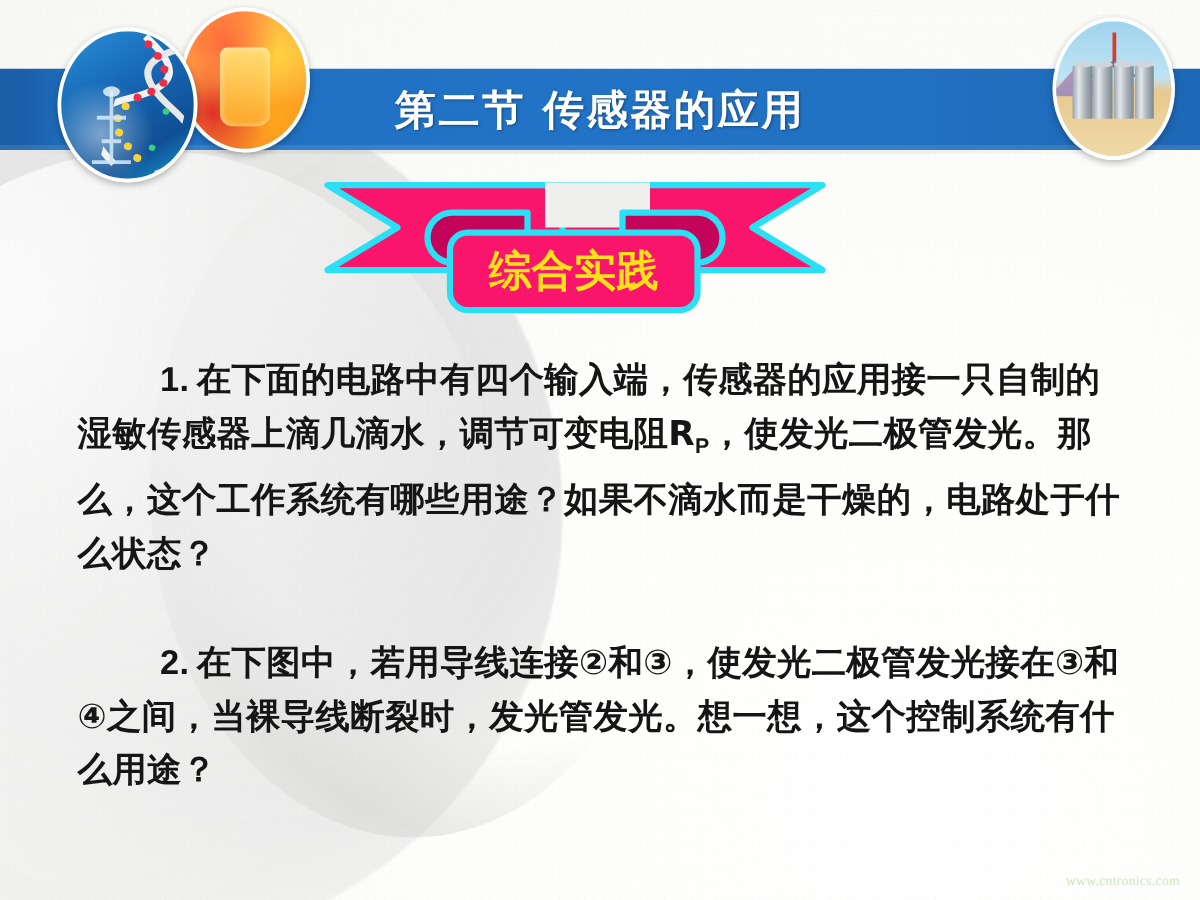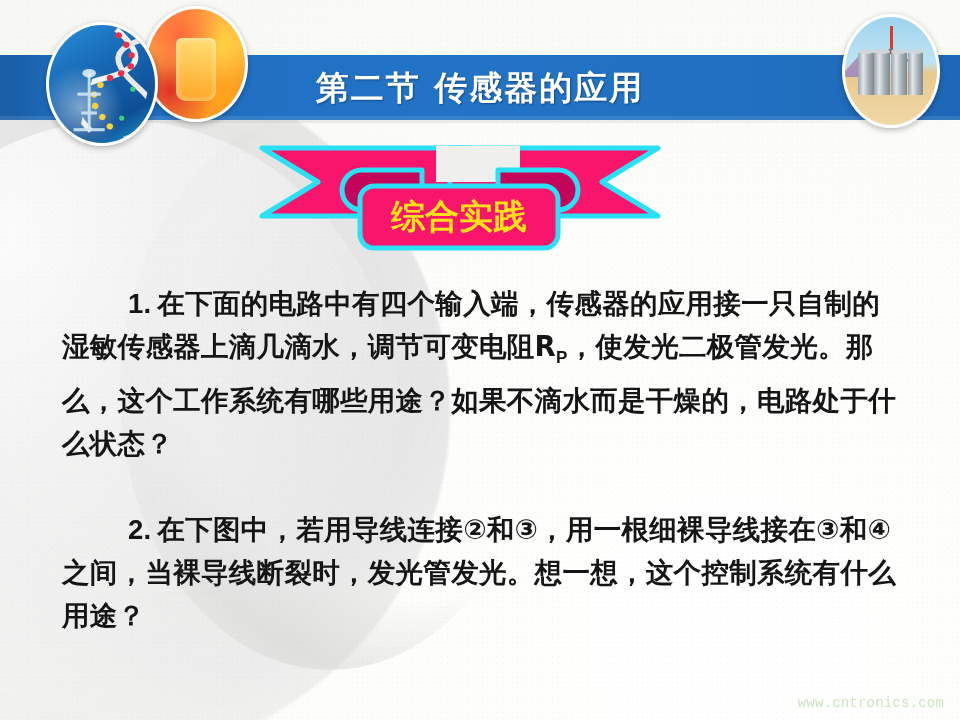--- a/index.html
+++ b/index.html
@@ -242,22 +242,22 @@
   .para .indent { display: inline-block; width: 2.4em; }
   .sub { font-size: .62em; vertical-align: sub; }
   .latin { font-family: "Liberation Sans", sans-serif; }
 
   
   .watermark {
     position: absolute;
     right: 16px;
     bottom: 9px;
     color: #cfe4c4;
-    font-size: 14px;
-    font-family: Liberation Mono, monospace;
+    font-size: 11px;
+    font-family: Liberation Serif, serif;
     letter-spacing: .2px;
     z-index: 10;
   }
 </style>
 </head>
 <body>
 
 <div id="slide">
 
   <div class="bg-base"></div>
@@ -345,20 +345,20 @@
     <text x="459" y="228" text-anchor="middle" font-family="DejaVu Sans, Liberation Sans, sans-serif" font-size="34" font-weight="bold" fill="#ffe11a">综合实践</text>
   </svg>
 
   <div class="body-text">
 
     <p class="para">
       <span class="indent"></span><span class="latin">1.</span> <span>在下面的电路中有四个输入端，传感器的应用</span><span>接一只自制的湿敏传感器上滴几滴水，调节可变电阻R</span><span class="sub latin">P</span><span>，</span><span>使发光二极管发光。那么，这个工作系统有哪些用途？</span><span>如果不滴水而是干燥的，电路处于什么状态？</span>
     </p>
 
     <p class="para">
-      <span class="indent"></span><span class="latin">2.</span> <span>在下图中，若用导线连接②和③，用一根细裸导线</span><span>接在③和④之间，当裸导线断裂时，发光管发光。想一想，</span><span>这个控制系统有什么用途？</span>
+      <span class="indent"></span><span class="latin">2.</span> <span>在下图中，若用导线连接②和③，使发光二极管发光</span><span>接在③和④之间，当裸导线断裂时，发光管发光。想一想，</span><span>这个控制系统有什么用途？</span>
     </p>
 
   </div>
 
   <div class="watermark">www.cntronics.com</div>
 
 </div>
 
 </body></html>

